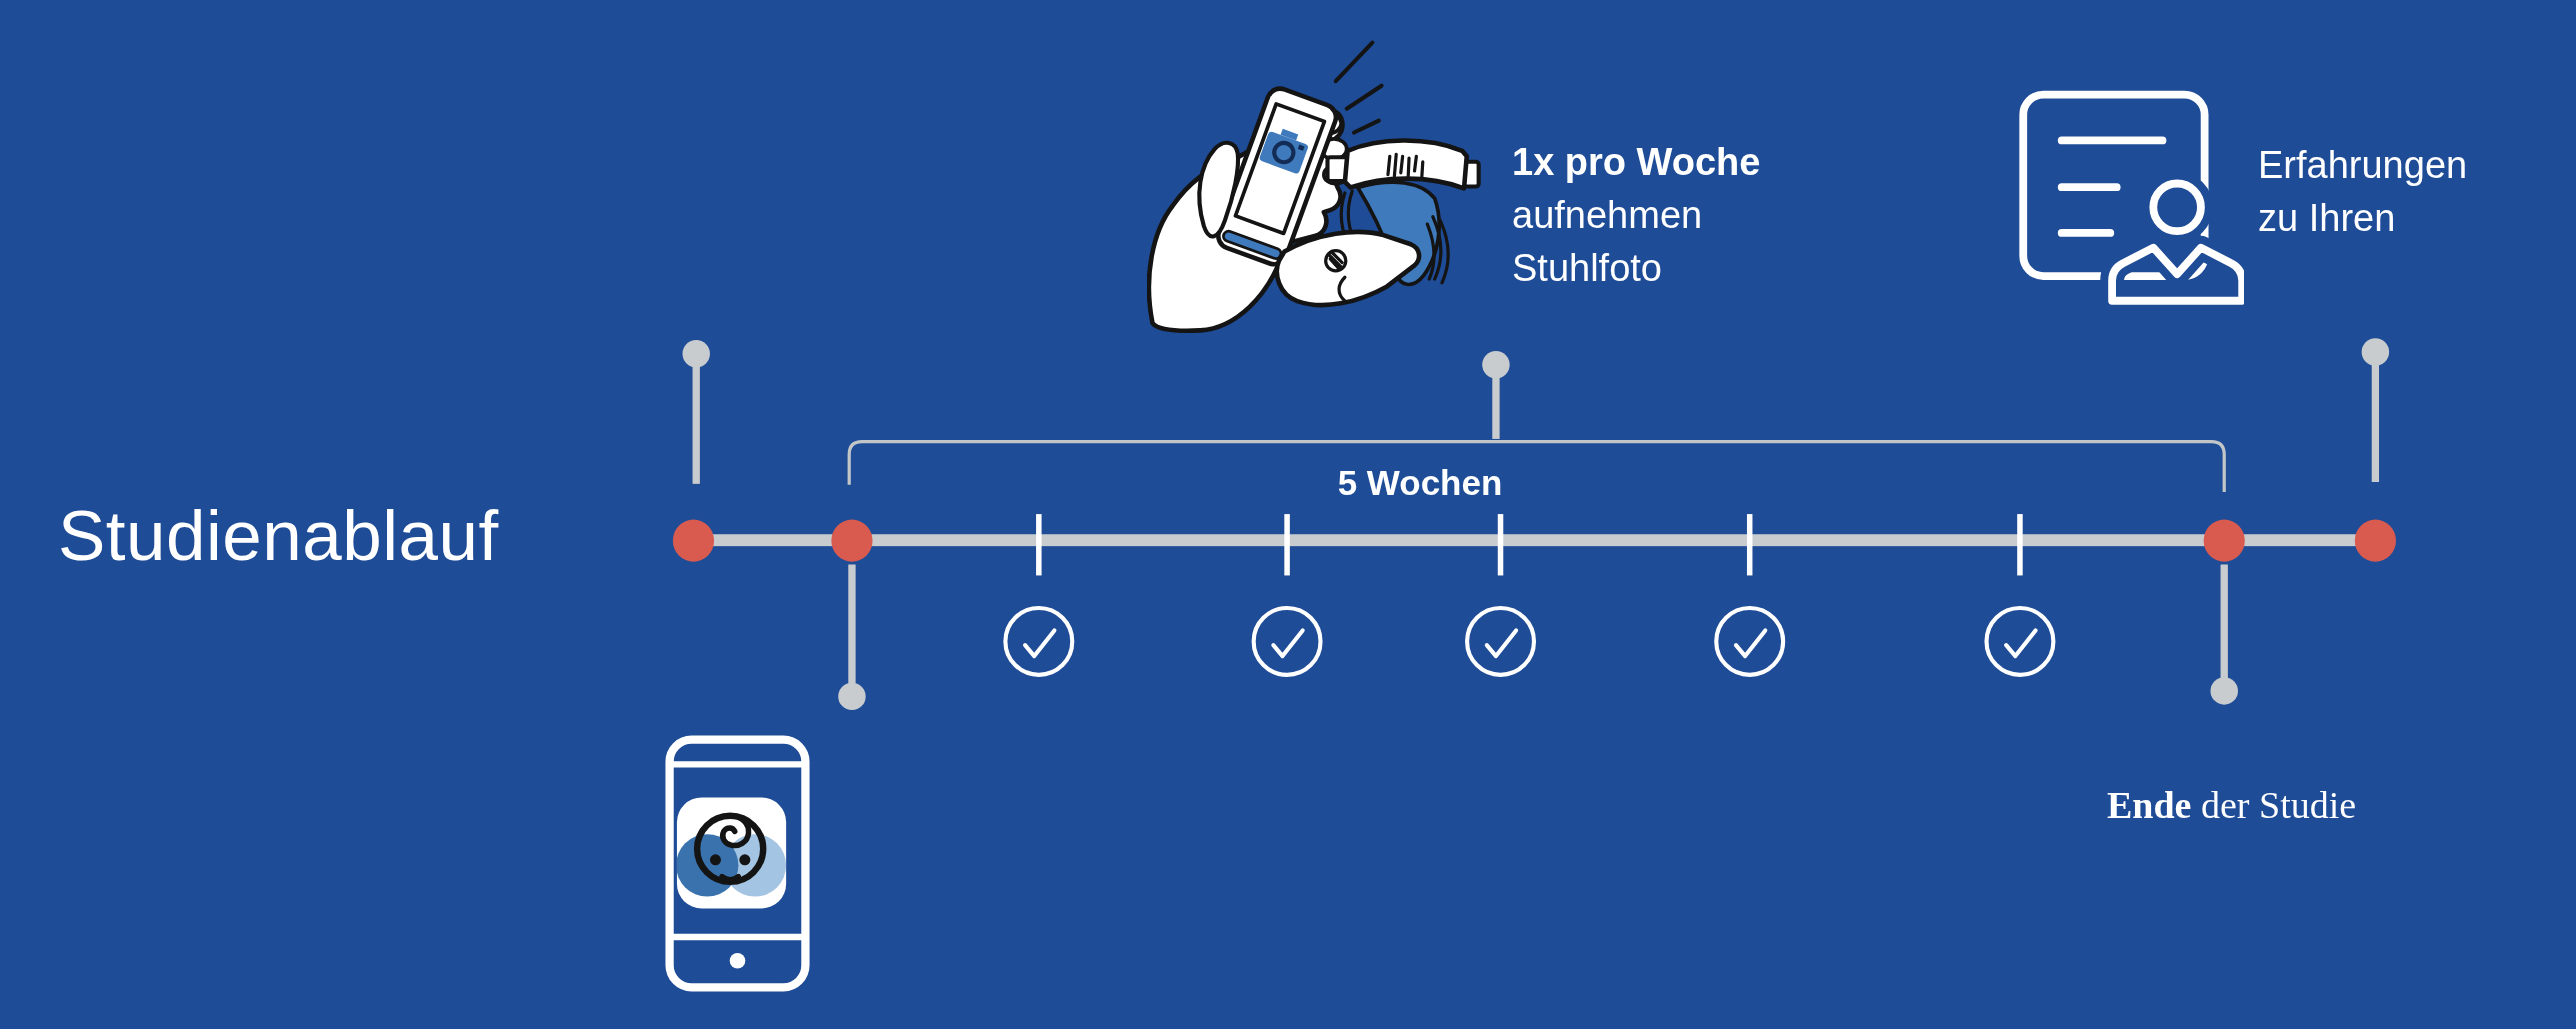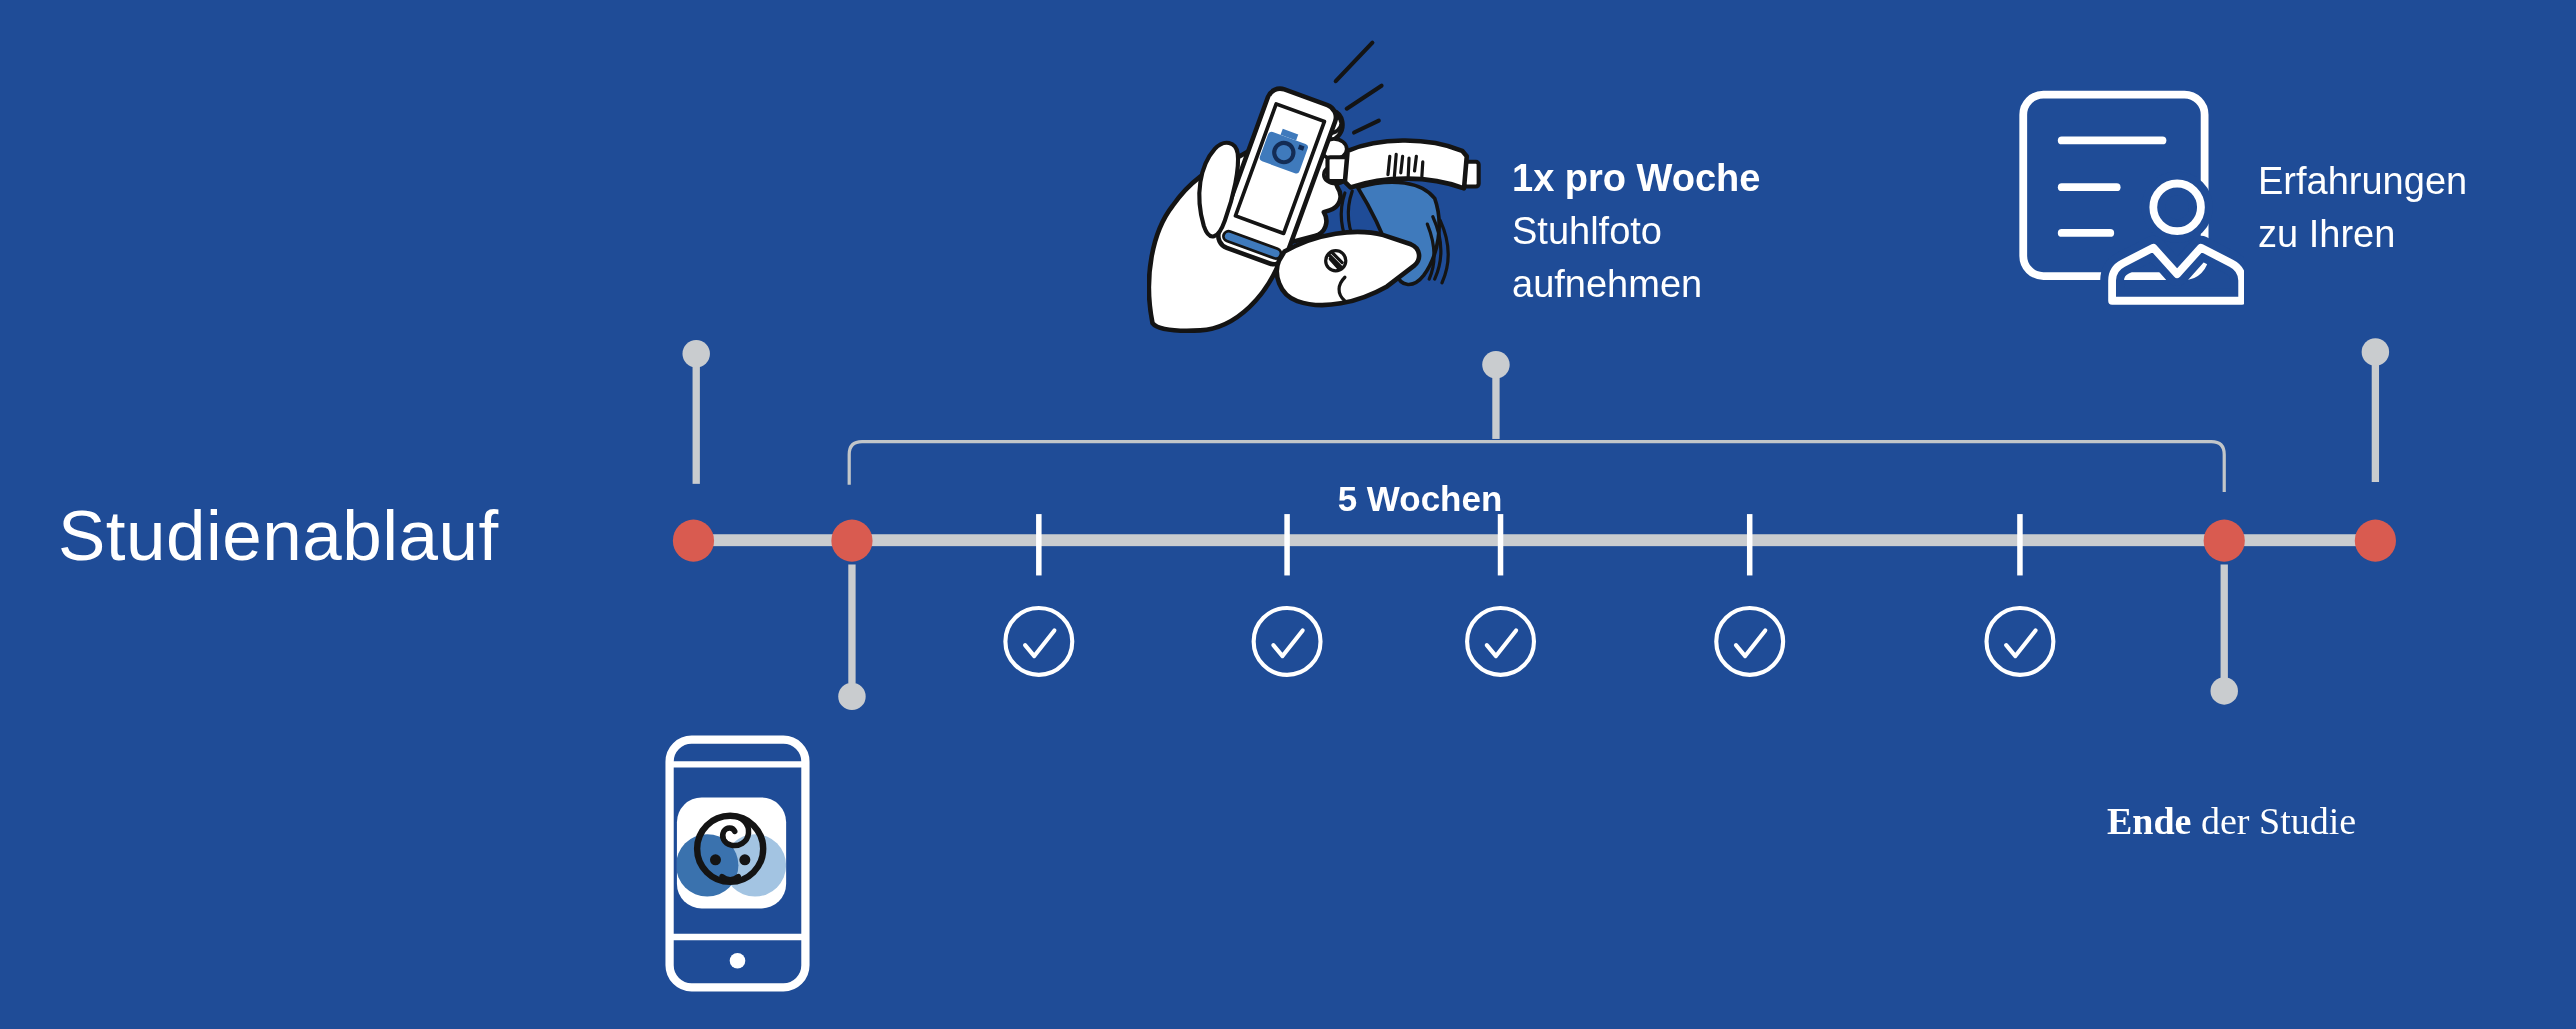--- a/index.html
+++ b/index.html
@@ -11,21 +11,21 @@
   .stage{
     position:relative; width:2576px; height:1030px; overflow:hidden;
     background:var(--background); color:var(--text-white);
     font-family:"Liberation Sans", sans-serif;
   }
   .overlay{position:absolute; left:0; top:0;}
   .title{
     position:absolute; left:46px; top:487px; margin:12px;
     font-size:71px; font-weight:500; line-height:73px; letter-spacing:0.5px;
   }
-  .label{position:absolute; font-size:38px; line-height:53px; white-space:nowrap;margin-top:16px;}
+  .label{position:absolute; font-size:38px; line-height:53px; white-space:nowrap;}
   .label .bold{font-weight:700;}
   .label-birth{left:702px; top:218px;}
   .label-photo{left:1512px; top:136px;}
   .label-questionnaire{left:2258px; top:139px;}
   .label-onboarding{left:854px; top:788px;}
   .label-end{left:2107px; top:779px;font-family:Liberation Serif, serif;}
   .label-weeks{left:1420px; top:456px; transform:translateX(-50%); font-size:35px; font-weight:700;}
   .icon-svg{position:absolute;}
 </style>
 </head>
@@ -205,22 +205,22 @@
     </g>
     <circle cx="55" cy="136" r="6" fill="var(--outline-black)"></circle>
     <circle cx="87" cy="136" r="6" fill="var(--outline-black)"></circle>
   </svg>
 
   <div class="label label-birth">
   </div>
 
   <div class="label label-photo">
     <div class="bold">1x pro Woche</div>
+    <div>aufnehmen</div>
     <div>Stuhlfoto</div>
-    <div>aufnehmen</div>
   </div>
 
   <div class="label label-questionnaire">
     <div>Erfahrungen</div>
     <div>zu Ihren</div>
   </div>
 
   <div class="label label-weeks">5 Wochen</div>
 
 

